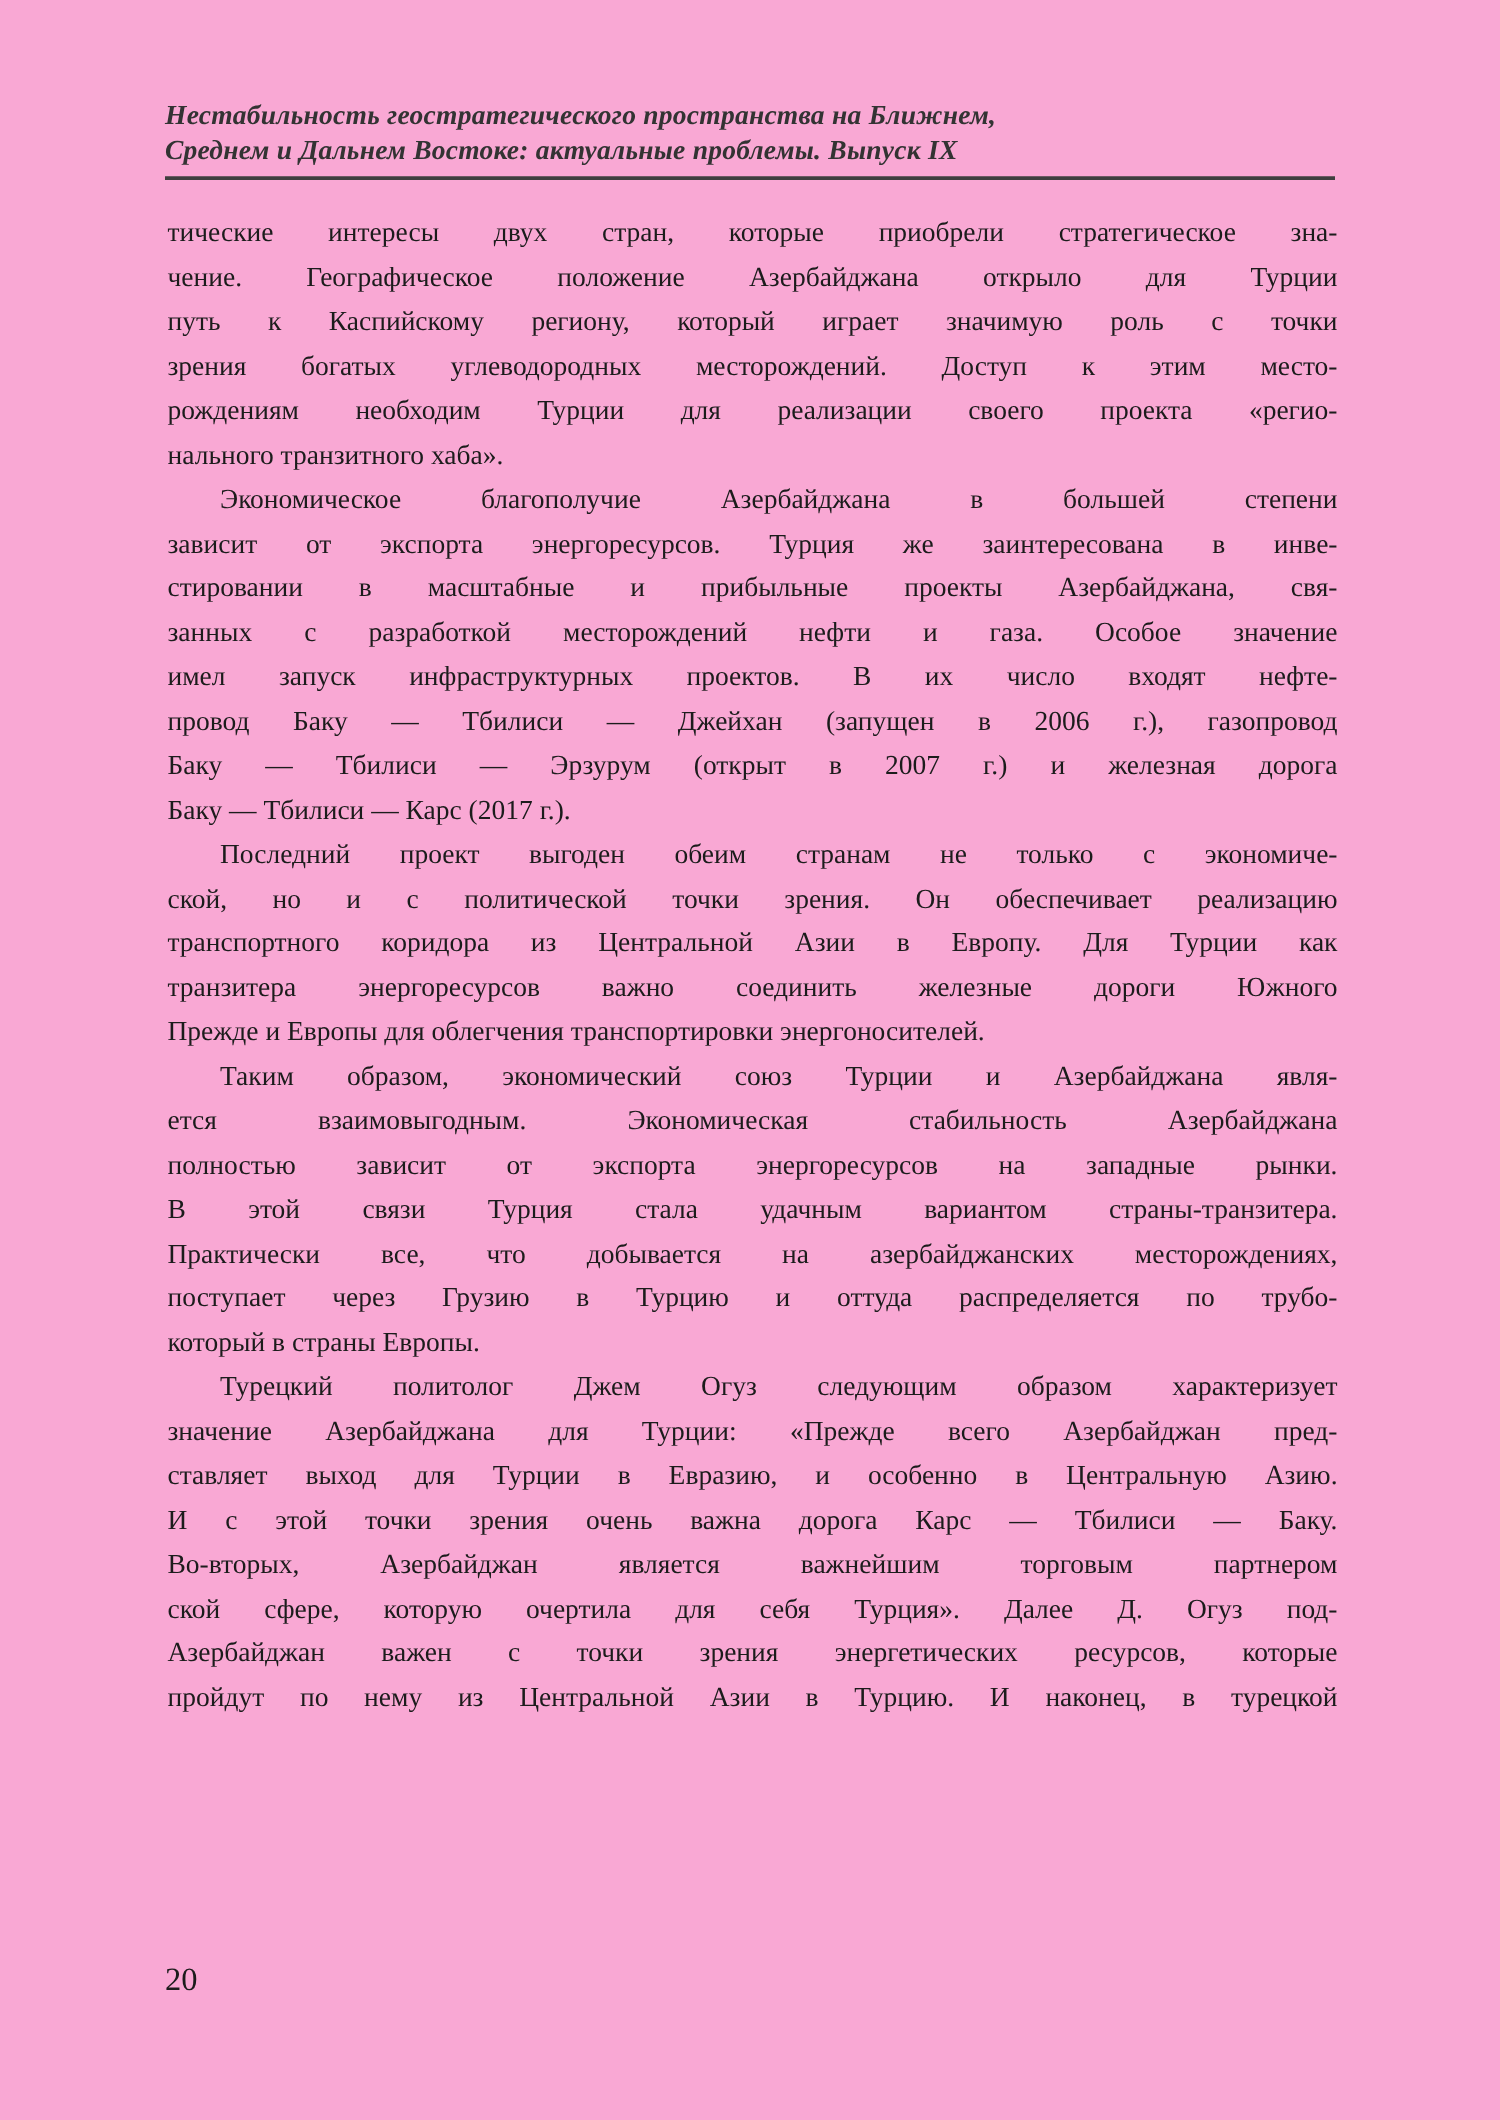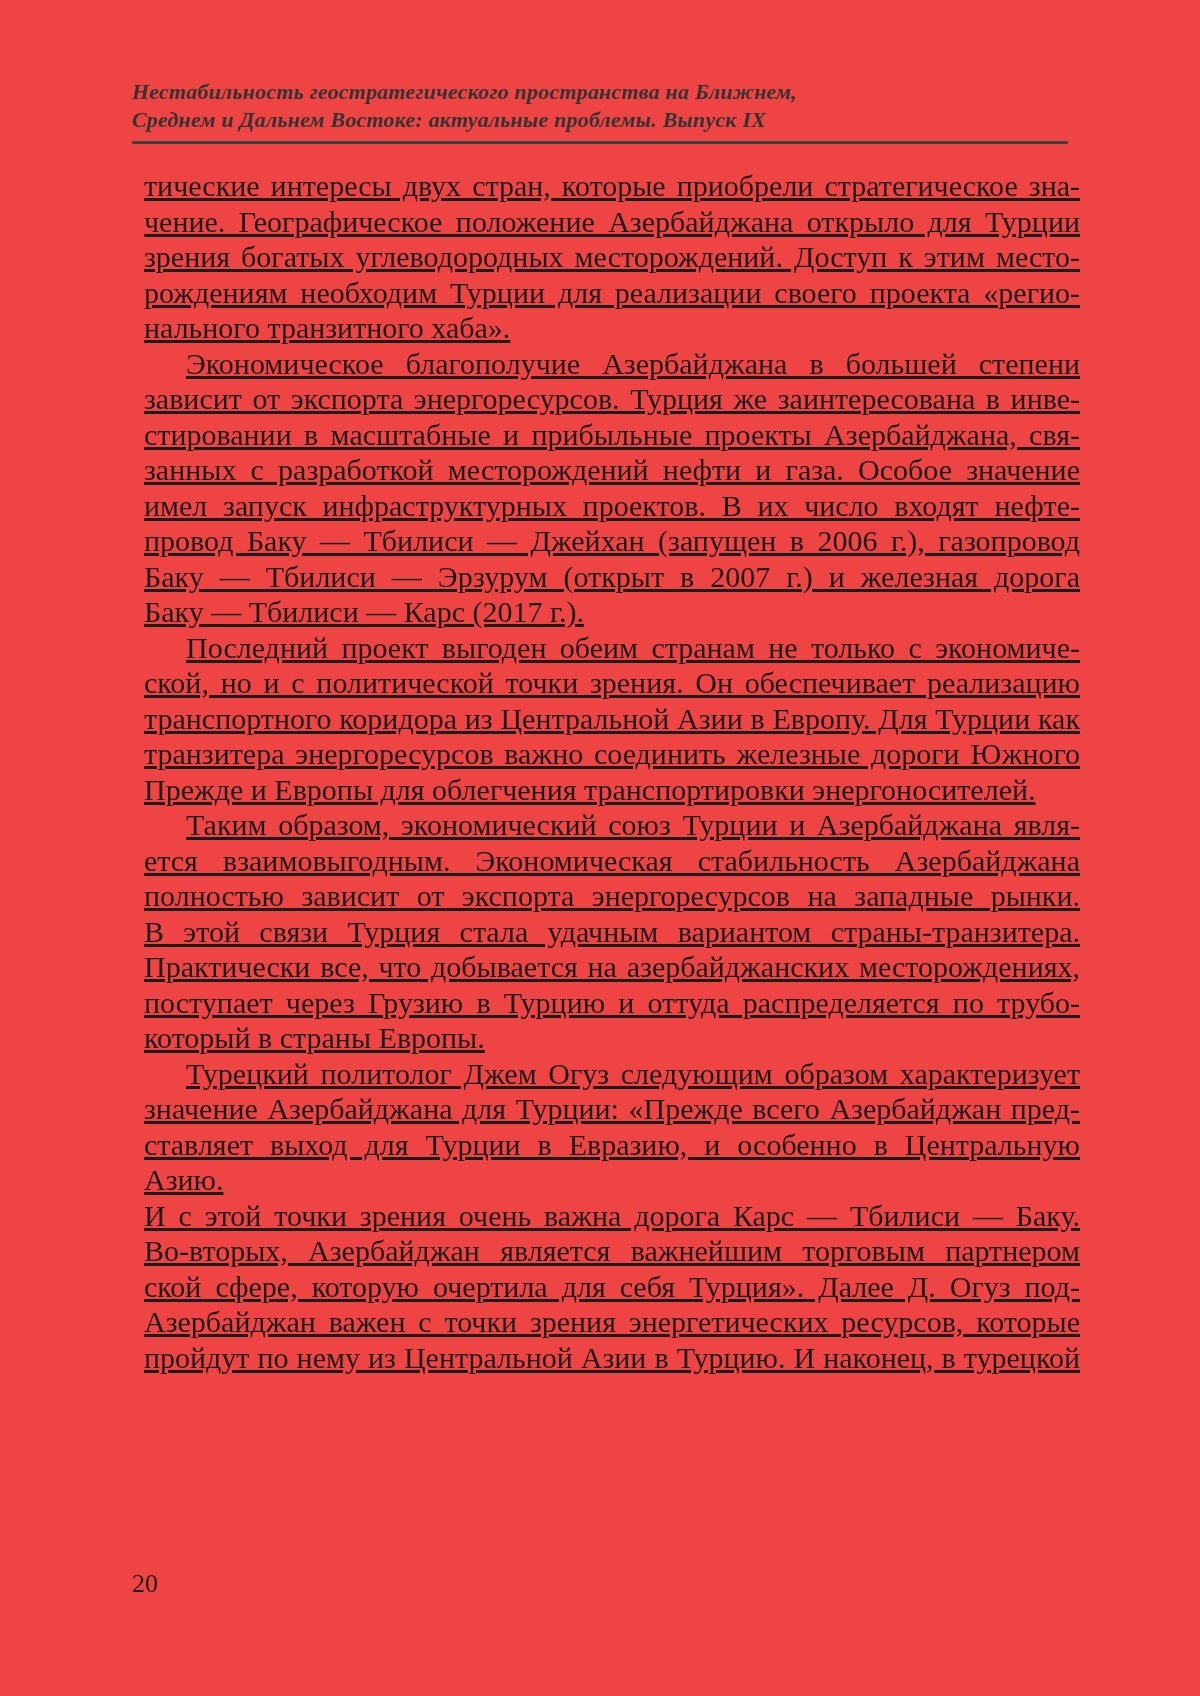--- a/index.html
+++ b/index.html
@@ -4,21 +4,21 @@
 <style>
   html, body {
     margin: 0;
     padding: 0;
     background: #ffffff;
   }
   .page {
     position: relative;
     width: 1200px;
     height: 1696px;
-    background: #ef4444;
+    background: #f9a8d4;
     overflow: hidden;
     font-family: "Liberation Serif", "DejaVu Serif", serif;
     color: #1c1c1c;
   }
   .running-header {
     position: absolute;
     left: 132px;
     top: 78px;
     width: 936px;
   }
@@ -30,27 +30,26 @@
     color: #333333;
     letter-spacing: 0.2px;
   }
   .header-rule {
     margin-top: 7px;
     height: 3px;
     background: #3f3f3f;
   }
   .page-body {
     position: absolute;
-    left: 144px;
+    left: 134px;
     top: 168px;
     width: 936px;
-    font-size: 30px;
+    font-size: 22px;
     line-height: 35.5px;
     color: #1c1c1c;
-    text-decoration: underline;
   }
   .ln {
     text-align: justify;
     text-align-last: justify;
     white-space: normal;
   }
   .ln.plast {
     text-align: right;
     text-align-last: left;
   }
@@ -74,20 +73,21 @@
   <header class="running-header">
     <div class="rh-line">Нестабильность геостратегического пространства на Ближнем,</div>
     <div class="rh-line">Среднем и Дальнем Востоке: актуальные проблемы. Выпуск IX</div>
     <div class="header-rule"></div>
   </header>
 
   <main class="page-body">
 
     <div class="ln">тические интересы двух стран, которые приобрели стратегическое зна-</div>
     <div class="ln">чение. Географическое положение Азербайджана открыло для Турции</div>
+    <div class="ln">путь к Каспийскому региону, который играет значимую роль с точки</div>
     <div class="ln">зрения богатых углеводородных месторождений. Доступ к этим место-</div>
     <div class="ln">рождениям необходим Турции для реализации своего проекта «регио-</div>
     <div class="ln plast">нального транзитного хаба».</div>
 
     <div class="ln indent">Экономическое благополучие Азербайджана в большей степени</div>
     <div class="ln">зависит от экспорта энергоресурсов. Турция же заинтересована в инве-</div>
     <div class="ln">стировании в масштабные и прибыльные проекты Азербайджана, свя-</div>
     <div class="ln">занных с разработкой месторождений нефти и газа. Особое значение</div>
     <div class="ln">имел запуск инфраструктурных проектов. В их число входят нефте-</div>
     <div class="ln">провод Баку — Тбилиси — Джейхан (запущен в 2006 г.), газопровод</div>

